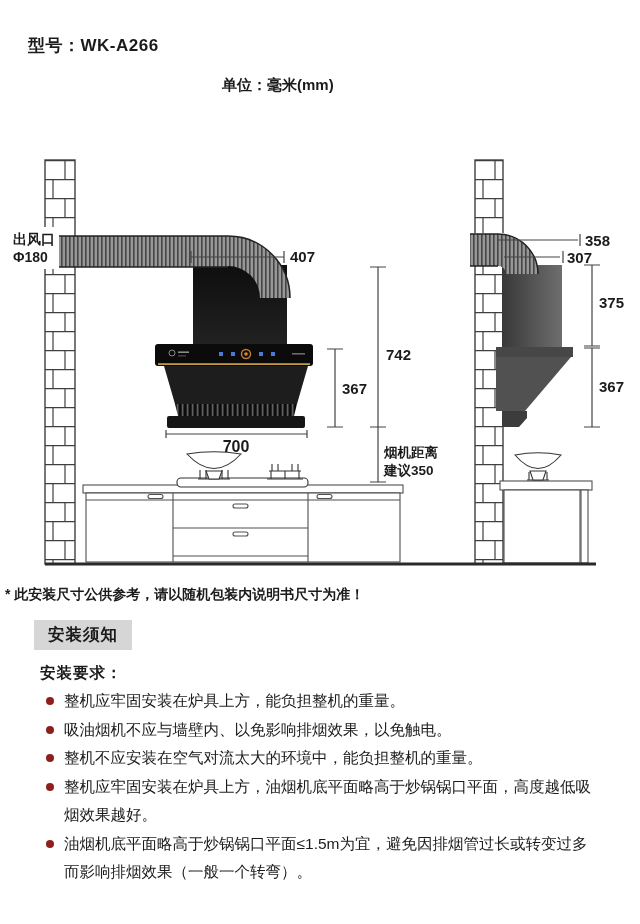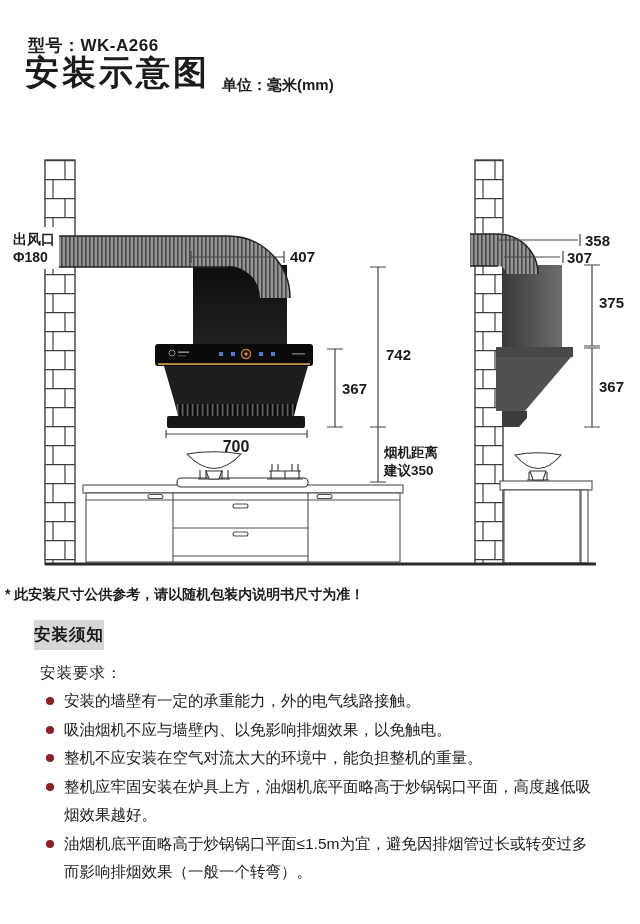--- a/index.html
+++ b/index.html
@@ -13,35 +13,34 @@
   .page-title{position:absolute;left:25px;top:50px;margin:0;font-size:34px;font-weight:700;letter-spacing:3px;}
   .unit-label{position:absolute;left:222px;top:76px;font-size:15px;font-weight:600;text-align:center;}
   svg{position:absolute;left:0;top:150px;}
   svg text{font-family:"Liberation Sans","DejaVu Sans",sans-serif;fill:var(--ink);}
   .dim{font-size:15px;font-weight:600;}
   .dim-big{font-size:16px;font-weight:600;}
   .small-label{font-size:14px;font-weight:700;}
   .note-label{font-size:13.5px;font-weight:600;}
   .footnote{position:absolute;left:5px;top:586px;font-size:14px;font-weight:600;}
   .notice-badge{position:absolute;left:34px;top:620px;background:#d6d6d6;color:#1a1a1a;
-    font-size:16.5px;font-weight:700;padding:4px 0;letter-spacing:1px;}
-  .req-label{position:absolute;left:40px;top:663px;font-size:15.5px;font-weight:400;letter-spacing:1px;}
+    font-size:16.5px;font-weight:700;padding:4px 14px;letter-spacing:1px;}
+  .req-label{position:absolute;left:40px;top:663px;font-size:15.5px;font-weight:700;letter-spacing:1px;}
   .req-list{position:absolute;left:44px;top:687px;width:556px;list-style:none;margin:0;padding:0;}
   .req-item{display:flex;align-items:flex-start;font-size:15.5px;line-height:28.5px;font-weight:500;}
   .req-item .dot{flex:0 0 auto;width:8px;height:8px;border-radius:50%;background:var(--bullet);margin:10px 10px 0 2px;}
 </style>
 </head>
 <body>
 
 <div id="page">
 
   <div class="model-line">
     <span>型号：</span><span>WK-A266</span>
   </div>
-  <h1 class="page-title">安装示意图</h1>
   <div class="unit-label">单位：毫米(mm)</div>
 
   <svg width="640" height="436" viewBox="0 150 640 436">
     <defs>
       <pattern id="brickL" x="45" y="160" width="30" height="38" patternUnits="userSpaceOnUse">
         <rect width="30" height="38" fill="#ffffff"></rect>
         <path d="M0,0.6 H30 M0,19.6 H30 M20,0 V19 M8,19 V38" stroke="#3f3f3f" stroke-width="1.2" fill="none"></path>
       </pattern>
       <pattern id="brickR" x="475" y="160" width="30" height="38" patternUnits="userSpaceOnUse">
         <rect width="30" height="38" fill="#ffffff"></rect>
@@ -199,21 +198,21 @@
   </svg>
 
   <div class="footnote">* 此安装尺寸公供参考，请以随机包装内说明书尺寸为准！</div>
 
   <div class="notice-badge">安装须知</div>
   <div class="req-label">安装要求：</div>
 
   <ul class="req-list">
     <li class="req-item">
       <span class="dot"></span>
-      <span>安装的墙壁有一定的承重能力，外的电气线路接触。</span>
+      <span>整机应牢固安装在炉具上方，能负担整机的重量。</span>
     </li>
     <li class="req-item">
       <span class="dot"></span>
       <span>吸油烟机不应与墙壁内、以免影响排烟效果，以免触电。</span>
     </li>
     <li class="req-item">
       <span class="dot"></span>
       <span>整机不应安装在空气对流太大的环境中，能负担整机的重量。</span>
     </li>
     <li class="req-item">

